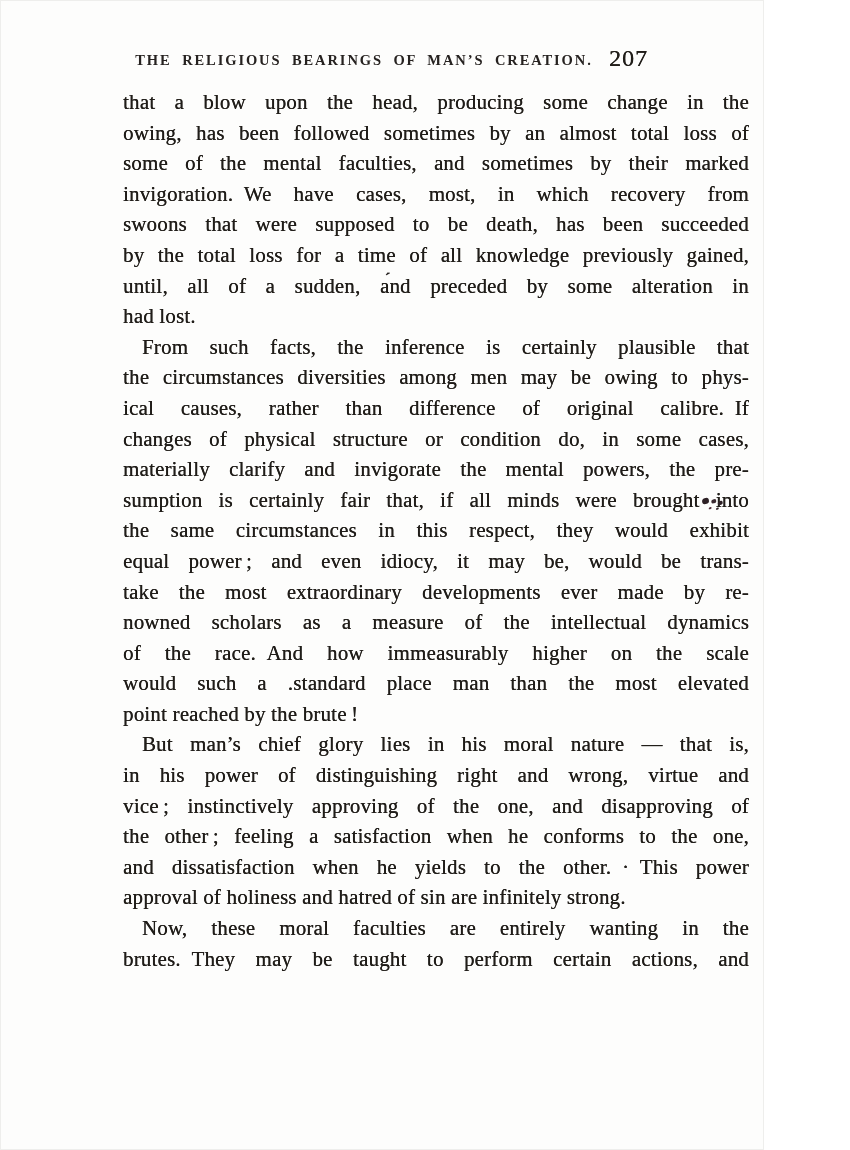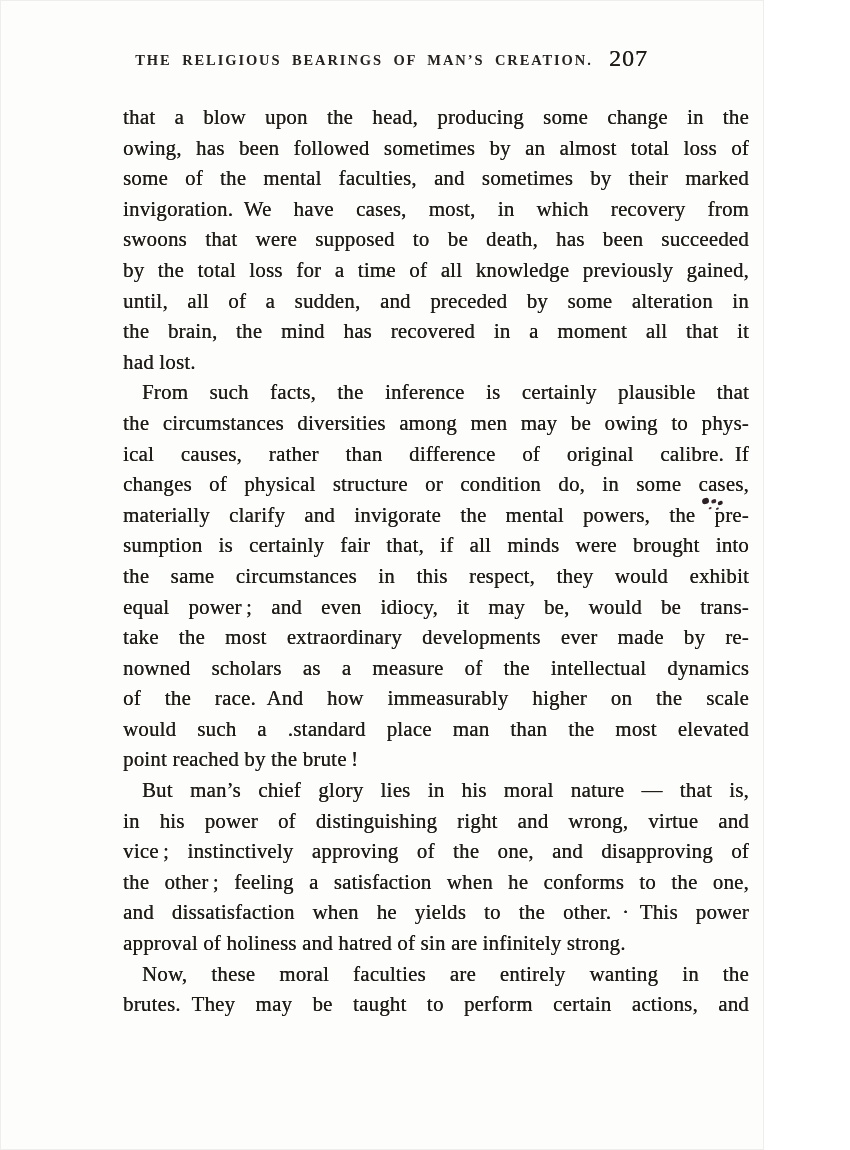--- a/index.html
+++ b/index.html
@@ -35,21 +35,21 @@
     top: -6px;
     right: 115px;
     font-size: 24px;
     font-weight: 400;
     letter-spacing: 1px;
     color: #201d19;
     text-shadow: 0.3px 0 0 currentColor;
   }
   .page-body {
     position: absolute;
-    top: 101px;
+    top: 86px;
     left: 122px;
     width: 626px;
     font-size: 20.8px;
     letter-spacing: 0.25px;
     text-shadow: 0.25px 0 0 currentColor;
   }
   .para { margin: 0; }
   .line {
     height: 30.6px;
     line-height: 30.6px;
@@ -98,21 +98,20 @@
 
   <div class="page-body">
       <div class="para">
         <div class="line">that a blow upon the head, producing some change in the</div>
         <div class="line">owing, has been followed sometimes by an almost total loss of</div>
         <div class="line">some of the mental faculties, and sometimes by their marked</div>
         <div class="line">invigoration. We have cases, most, in which recovery from</div>
         <div class="line">swoons that were supposed to be death, has been succeeded</div>
         <div class="line">by the total loss for a time of all knowledge previously gained,</div>
         <div class="line">until, all of a sudden, and preceded by some alteration in</div>
-        <div class="line">the brain, the mind has recovered in a moment all that it</div>
         <div class="line last">had lost.</div>
       </div>
       <div class="para indent">
         <div class="line">From such facts, the inference is certainly plausible that</div>
         <div class="line">the circumstances diversities among men may be owing to phys-</div>
         <div class="line">ical causes, rather than difference of original calibre. If</div>
         <div class="line">changes of physical structure or condition do, in some cases,</div>
         <div class="line">materially clarify and invigorate the mental powers, the pre-</div>
         <div class="line">sumption is certainly fair that, if all minds were brought into</div>
         <div class="line">the same circumstances in this respect, they would exhibit</div>

